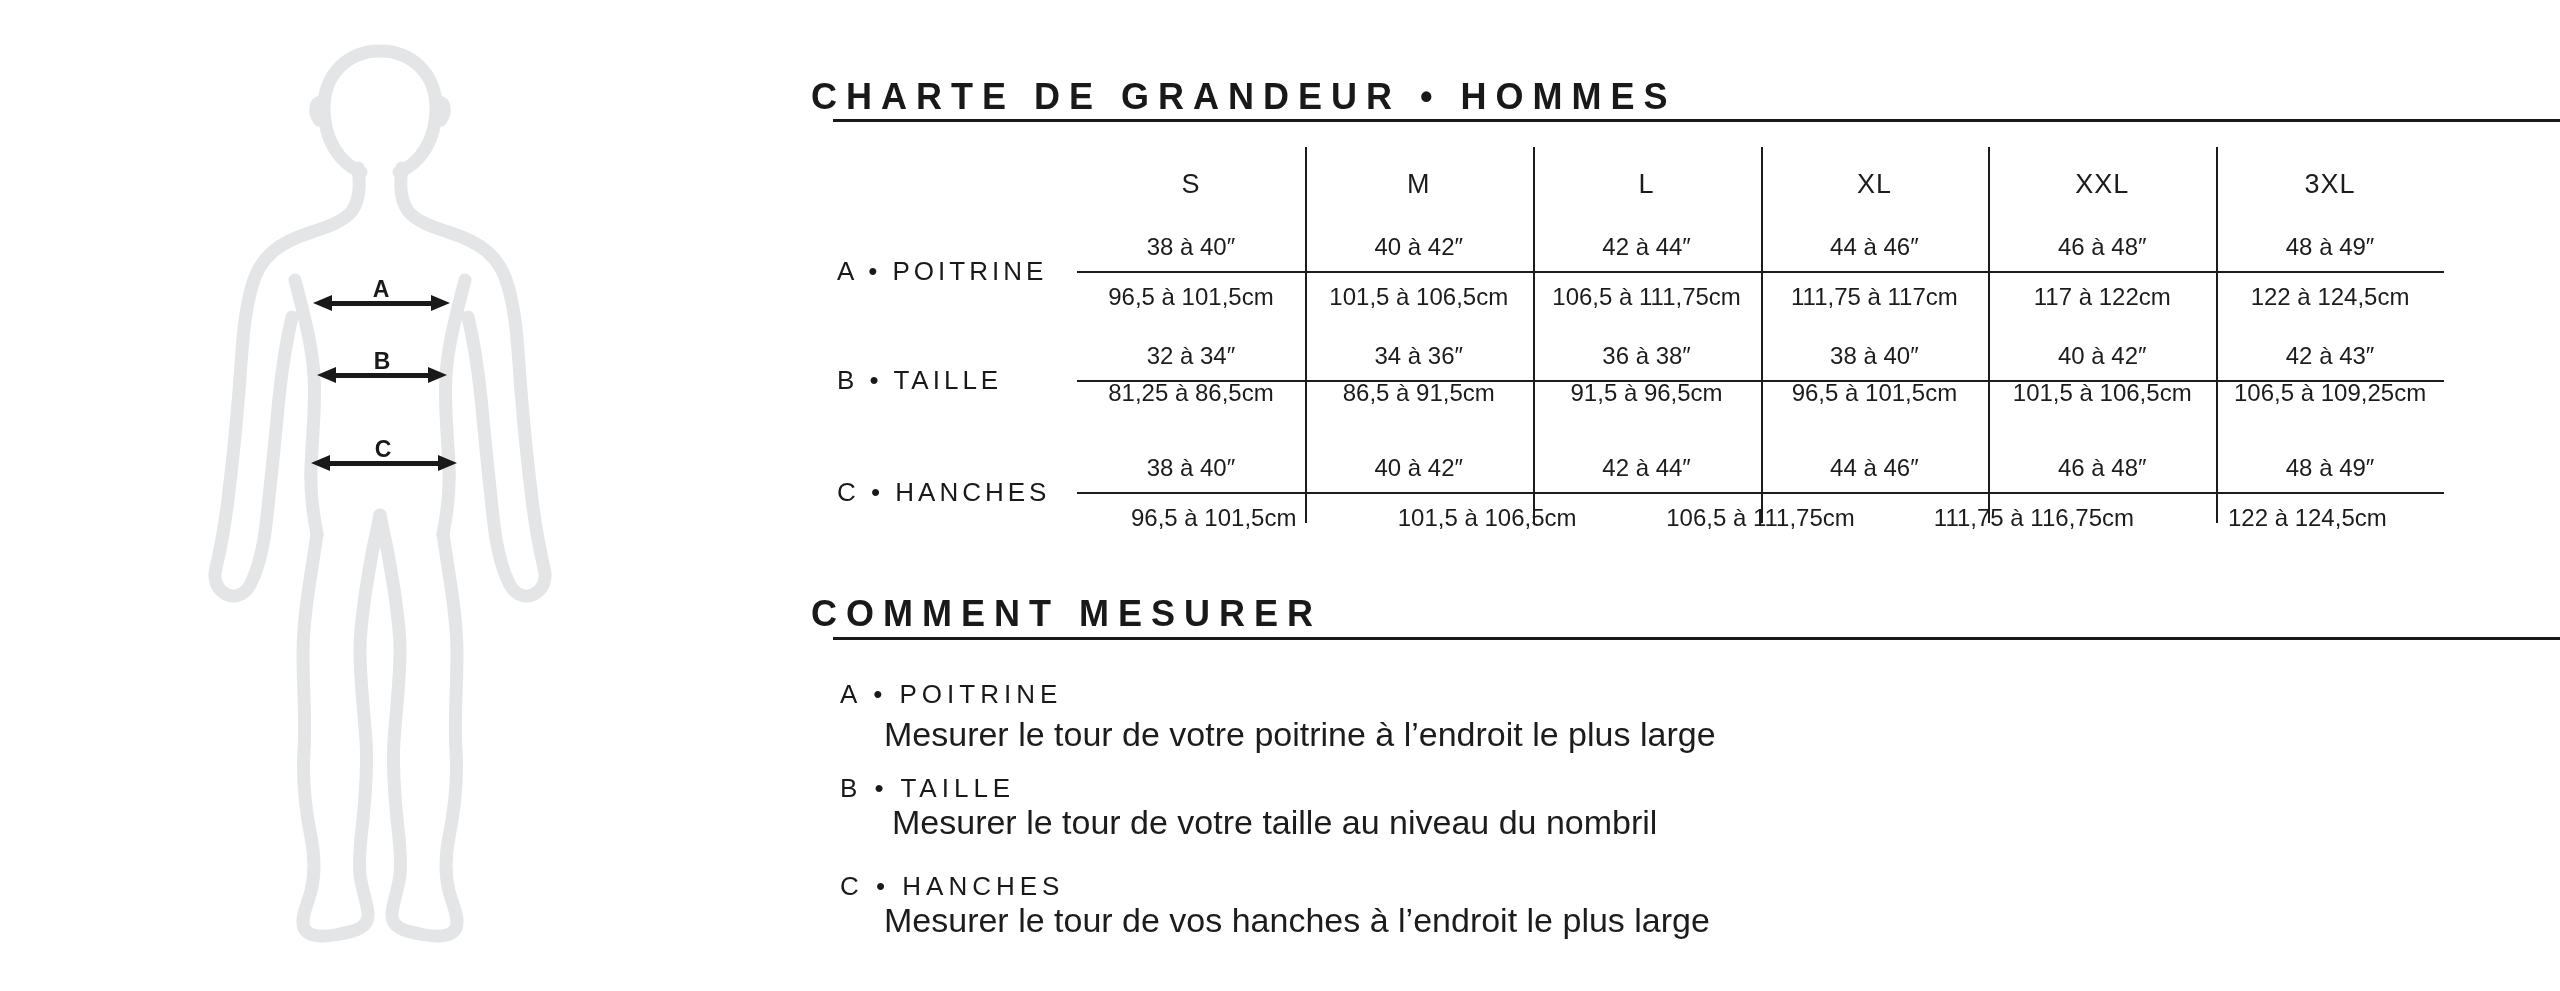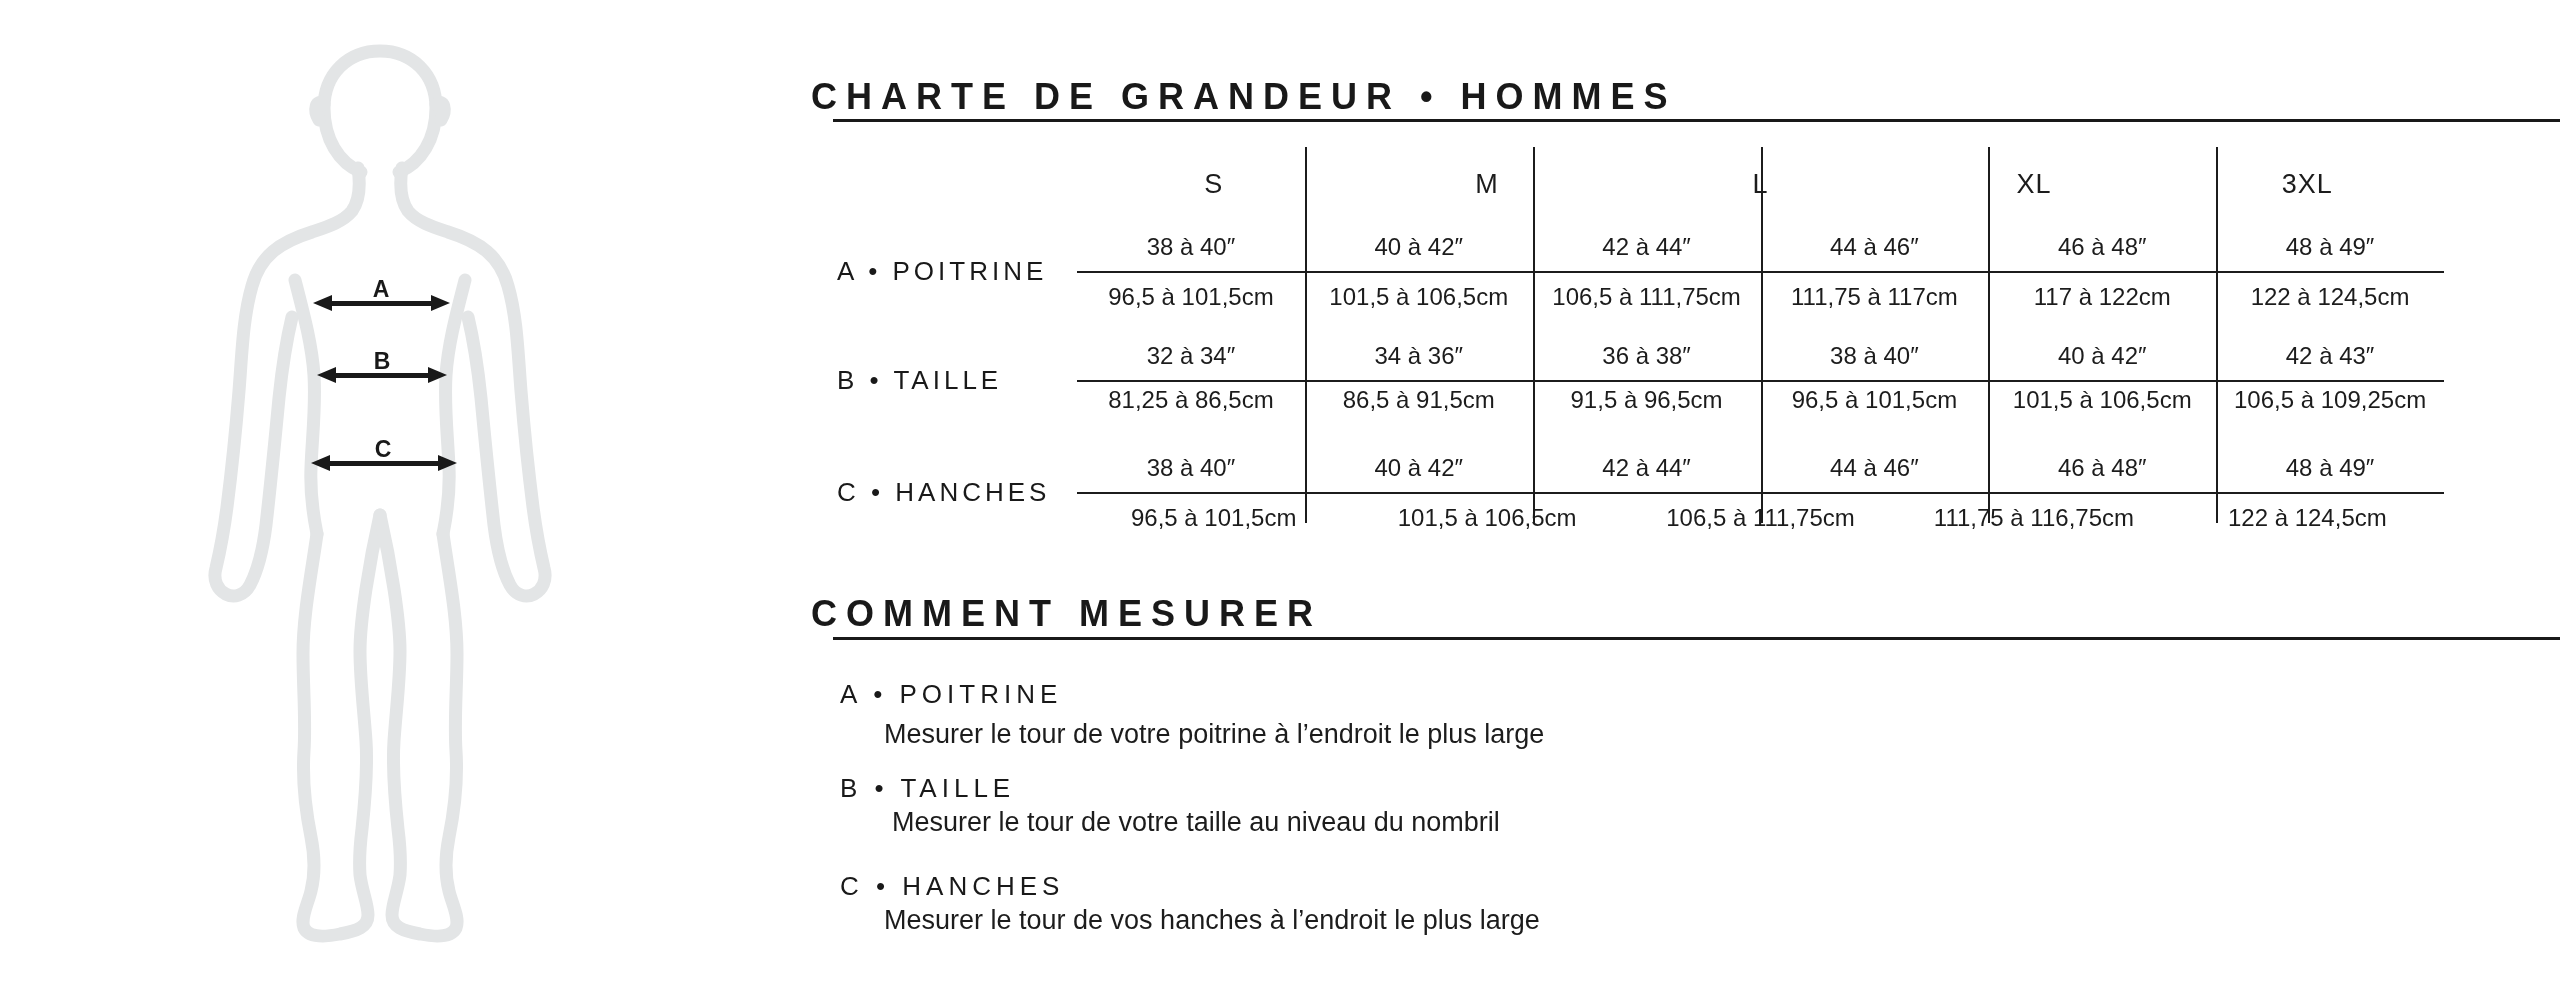--- a/index.html
+++ b/index.html
@@ -32,21 +32,21 @@
   .trow{position:absolute;left:244px;width:1367px;display:flex;}
   .trow .cell{
     flex:1;display:flex;align-items:center;justify-content:center;
     font-size:24px;font-weight:400;color:#1c1c1c;white-space:nowrap;
   }
   .row-head{top:0;height:75px;}
   .row-head .cell{font-size:27px;font-weight:500;letter-spacing:1px;}
   .row-a-in{top:75px;height:49px;}
   .row-a-cm{top:126px;height:48px;}
   .row-b-in{top:184px;height:49px;text-align:center;}
-  .row-b-cm{top:229px;height:48px;text-align:center;}
+  .row-b-cm{top:222px;height:48px;text-align:center;}
   .row-c-in{top:296px;height:49px;}
   .row-c-cm{top:347px;height:48px;}
   .divider{position:absolute;left:244px;width:1367px;height:2px;background:#1c1c1c;}
   .div-a{top:124px;}
   .div-b{top:233px;}
   .div-c{top:345px;}
   .rowlabel{
     position:absolute;left:4px;width:240px;display:flex;align-items:center;
     font-size:26px;font-weight:500;letter-spacing:4px;color:#191919;white-space:nowrap;
   }
@@ -55,21 +55,21 @@
   .rl-c{top:296px;height:99px;}
 
   
   .mi-label{
     position:absolute;left:840px;
     font-size:26px;font-weight:500;letter-spacing:5px;color:#191919;
     line-height:30px;white-space:nowrap;
   }
   .mi-desc{
     position:absolute;left:884px;
-    font-size:27px;font-weight:400;color:#1c1c1c;
+    font-size:34px;font-weight:400;color:#1c1c1c;
     line-height:32px;white-space:nowrap;
   }
   .mi-a-label{top:679px;}
   .mi-a-desc{top:718px;}
   .mi-b-label{top:773px;}
   .mi-b-desc{top:806px;margin-left:8px;}
   .mi-c-label{top:871px;}
   .mi-c-desc{top:904px;}
 
   
@@ -126,20 +126,21 @@
     <div class="vline vl2"></div>
     <div class="vline vl3"></div>
     <div class="vline vl4"></div>
     <div class="vline vl5"></div>
 
     <div class="trow row-head">
       <div class="cell">S</div>
       <div class="cell">M</div>
       <div class="cell">L</div>
       <div class="cell">XL</div>
+      <div class="cell">XXL</div>
       <div class="cell">3XL</div>
     </div>
 
     <div class="rowlabel rl-a">A • POITRINE</div>
     <div class="trow row-a-in">
       <div class="cell">38 à 40″</div>
       <div class="cell">40 à 42″</div>
       <div class="cell">42 à 44″</div>
       <div class="cell">44 à 46″</div>
       <div class="cell">46 à 48″</div>

